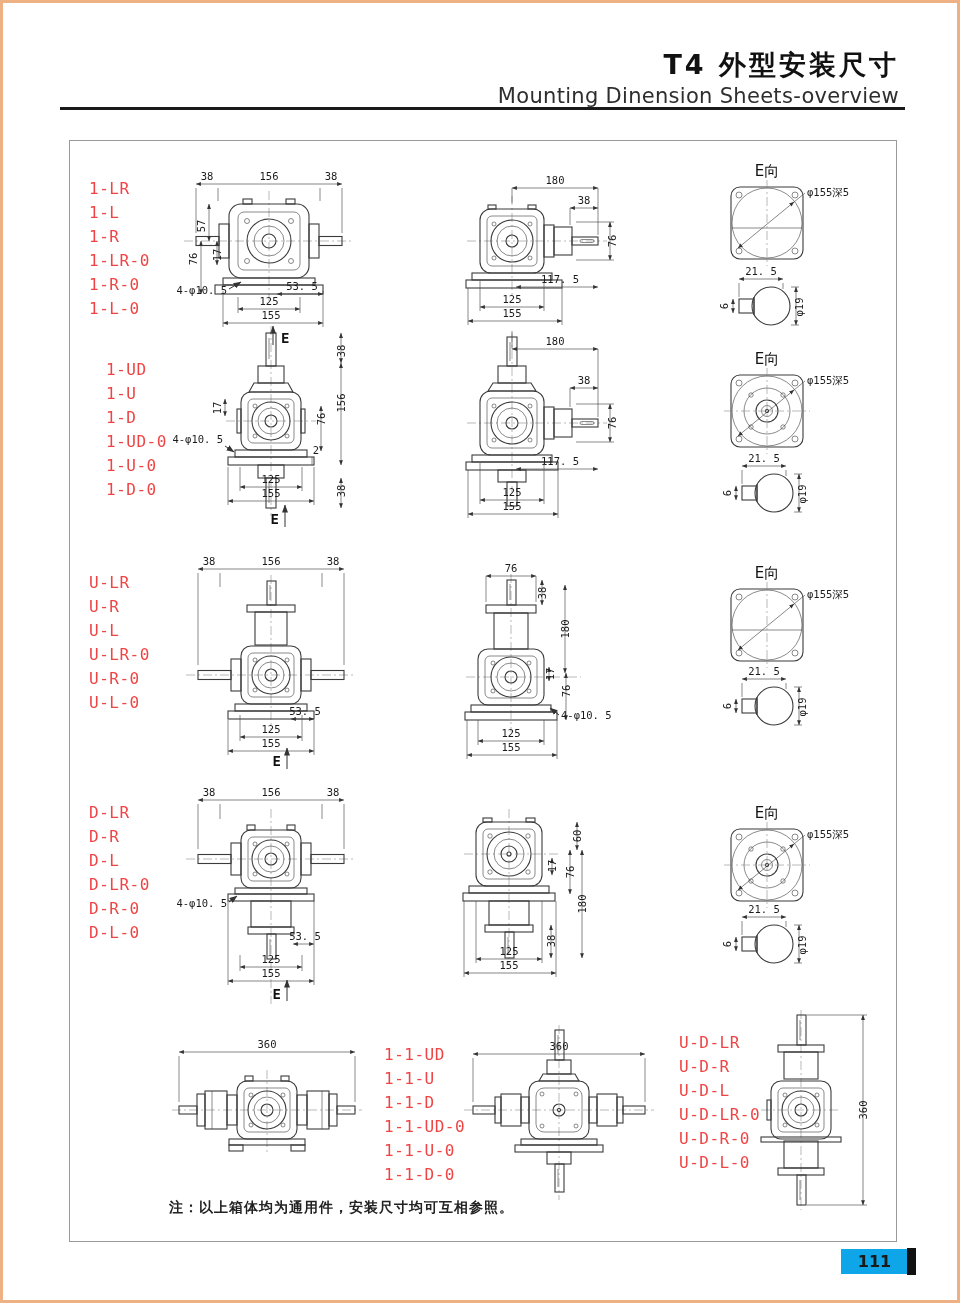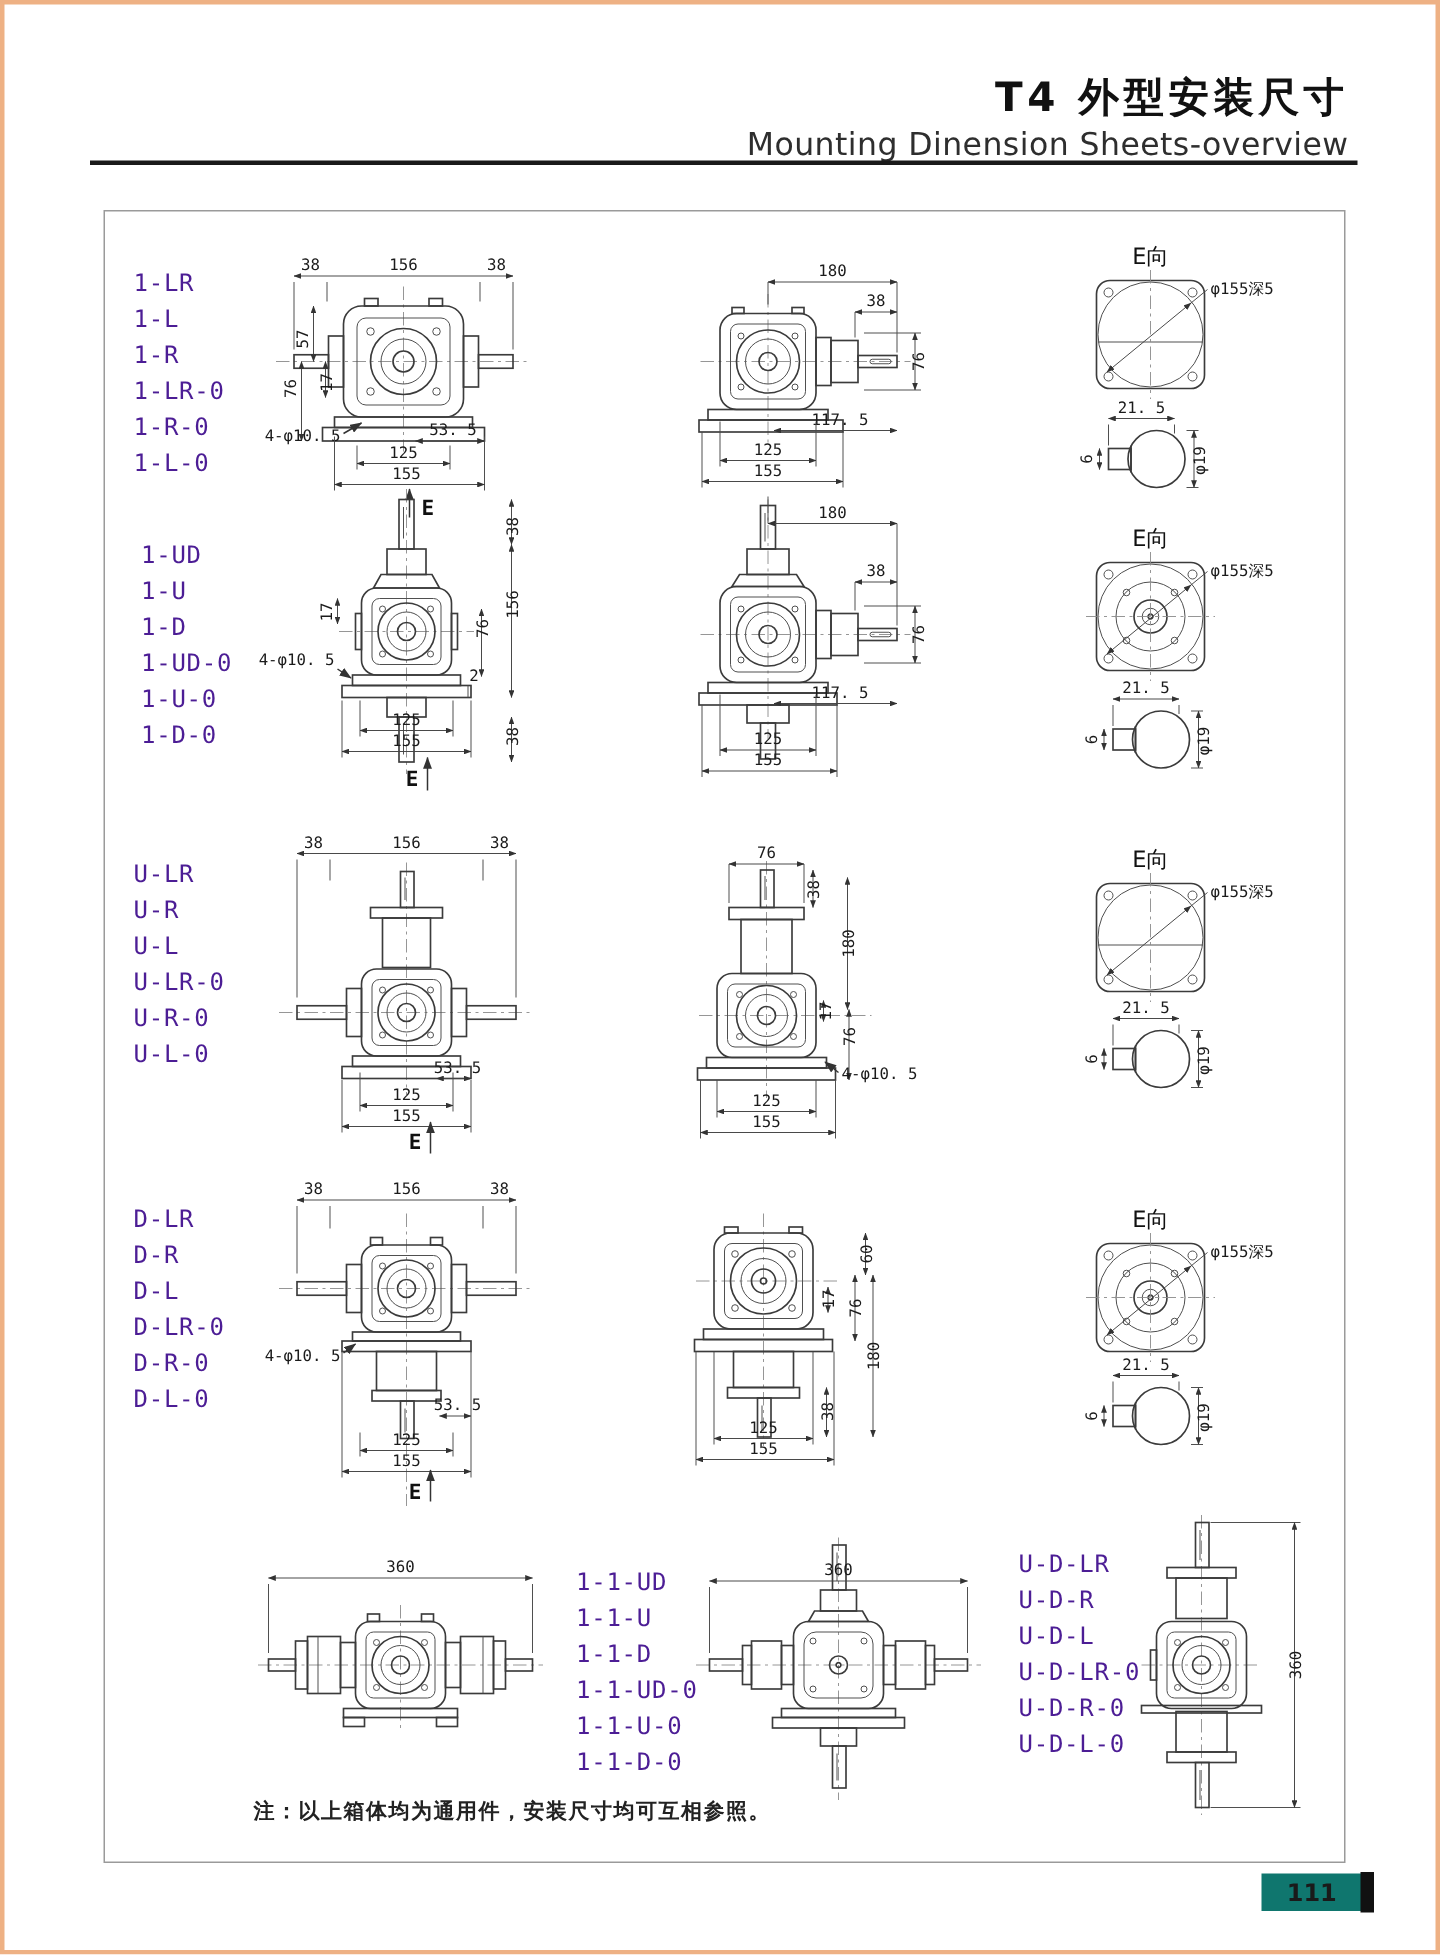--- a/index.html
+++ b/index.html
@@ -1,24 +1,24 @@
 <!DOCTYPE html>
 <html><head>
 <meta charset="utf-8">
 <style>
   html,body{margin:0;padding:0;background:#fff;}
   .page{position:relative;width:960px;height:1303px;background:#fff;border:3px solid #eeb184;box-sizing:border-box;overflow:hidden;font-family:"DejaVu Sans",sans-serif;}
   .title-cn{position:absolute;right:58px;top:44px;font-size:27px;font-weight:700;letter-spacing:3px;color:#111;}
   .title-en{position:absolute;right:58px;top:81px;font-size:21px;color:#2e2e2e;letter-spacing:.3px;}
   .rule{position:absolute;left:57px;top:104px;width:845px;height:3px;background:#1a1a1a;}
   .frame{position:absolute;left:66px;top:137px;width:826px;height:1100px;border:1px solid #9a9a9a;box-sizing:content-box;}
-  .mcol{position:absolute;font-family:"DejaVu Sans Mono",monospace;font-size:16px;line-height:24px;color:#4c1d95;letter-spacing:.5px;white-space:pre;}
+  .mcol{position:absolute;font-family:"DejaVu Sans Mono",monospace;font-size:16px;line-height:24px;color:#ef4444;letter-spacing:.5px;white-space:pre;}
   .mlabel{height:24px;}
   .note{position:absolute;left:88px;top:1058px;font-size:14px;font-weight:600;color:#222;letter-spacing:1px;margin-left:11px;}
-  .pgbox{position:absolute;left:838px;top:1246px;width:67px;height:25px;background:#0f766e;color:#1a1a1a;font-size:16px;font-weight:700;text-align:center;line-height:25px;font-family:"DejaVu Sans",sans-serif;}
+  .pgbox{position:absolute;left:838px;top:1246px;width:67px;height:25px;background:#0ea5e9;color:#1a1a1a;font-size:16px;font-weight:700;text-align:center;line-height:25px;font-family:"DejaVu Sans",sans-serif;}
   .pgbar{position:absolute;left:904px;top:1245px;width:9px;height:27px;background:#111;}
   svg{position:absolute;left:0;top:0;}
   .ol{stroke:#3b3b3b;stroke-width:1.1;fill:none;}
   .tn{stroke:#4a4a4a;stroke-width:.65;fill:none;}
   .cl{stroke:#8a8a8a;stroke-width:.6;fill:none;stroke-dasharray:9 3 2 3;}
   .dim{stroke:#444;stroke-width:.65;fill:none;marker-start:url(#ar);marker-end:url(#ar);}
   .dima{stroke:#333;stroke-width:1;fill:none;marker-end:url(#ar);}
   .dt{font-family:"DejaVu Sans Mono",monospace;font-size:10.5px;fill:#1b1b1b;text-anchor:middle;}
   .dts{text-anchor:start;}
   .dte{text-anchor:end;}
@@ -29,21 +29,21 @@
 <body>
 
 <div class="page">
   <div class="title-cn">T4 外型安装尺寸</div>
   <div class="title-en">Mounting Dinension Sheets-overview</div>
   <div class="rule"></div>
 
   <div class="frame">
 
     <div class="mcol" style="left:19px;top:36px"><div class="mlabel">1-LR</div><div class="mlabel">1-L</div><div class="mlabel">1-R</div><div class="mlabel">1-LR-0</div><div class="mlabel">1-R-0</div><div class="mlabel">1-L-0</div></div>
-    <div class="mcol" style="left:24px;top:217px"><div class="mlabel">1-UD</div><div class="mlabel">1-U</div><div class="mlabel">1-D</div><div class="mlabel">1-UD-0</div><div class="mlabel">1-U-0</div><div class="mlabel">1-D-0</div></div>
+    <div class="mcol" style="left:36px;top:217px"><div class="mlabel">1-UD</div><div class="mlabel">1-U</div><div class="mlabel">1-D</div><div class="mlabel">1-UD-0</div><div class="mlabel">1-U-0</div><div class="mlabel">1-D-0</div></div>
     <div class="mcol" style="left:19px;top:430px"><div class="mlabel">U-LR</div><div class="mlabel">U-R</div><div class="mlabel">U-L</div><div class="mlabel">U-LR-0</div><div class="mlabel">U-R-0</div><div class="mlabel">U-L-0</div></div>
     <div class="mcol" style="left:19px;top:660px"><div class="mlabel">D-LR</div><div class="mlabel">D-R</div><div class="mlabel">D-L</div><div class="mlabel">D-LR-0</div><div class="mlabel">D-R-0</div><div class="mlabel">D-L-0</div></div>
     <div class="mcol" style="left:314px;top:902px"><div class="mlabel">1-1-UD</div><div class="mlabel">1-1-U</div><div class="mlabel">1-1-D</div><div class="mlabel">1-1-UD-0</div><div class="mlabel">1-1-U-0</div><div class="mlabel">1-1-D-0</div></div>
     <div class="mcol" style="left:609px;top:890px"><div class="mlabel">U-D-LR</div><div class="mlabel">U-D-R</div><div class="mlabel">U-D-L</div><div class="mlabel">U-D-LR-0</div><div class="mlabel">U-D-R-0</div><div class="mlabel">U-D-L-0</div></div>
 
     <div class="note">注：以上箱体均为通用件，安装尺寸均可互相参照。</div>
 
     <svg width="826" height="1100" viewBox="0 0 826 1100">
       <defs>
         <marker id="ar" viewBox="0 0 8 6" refX="7.5" refY="3" markerWidth="8" markerHeight="6" orient="auto-start-reverse">

